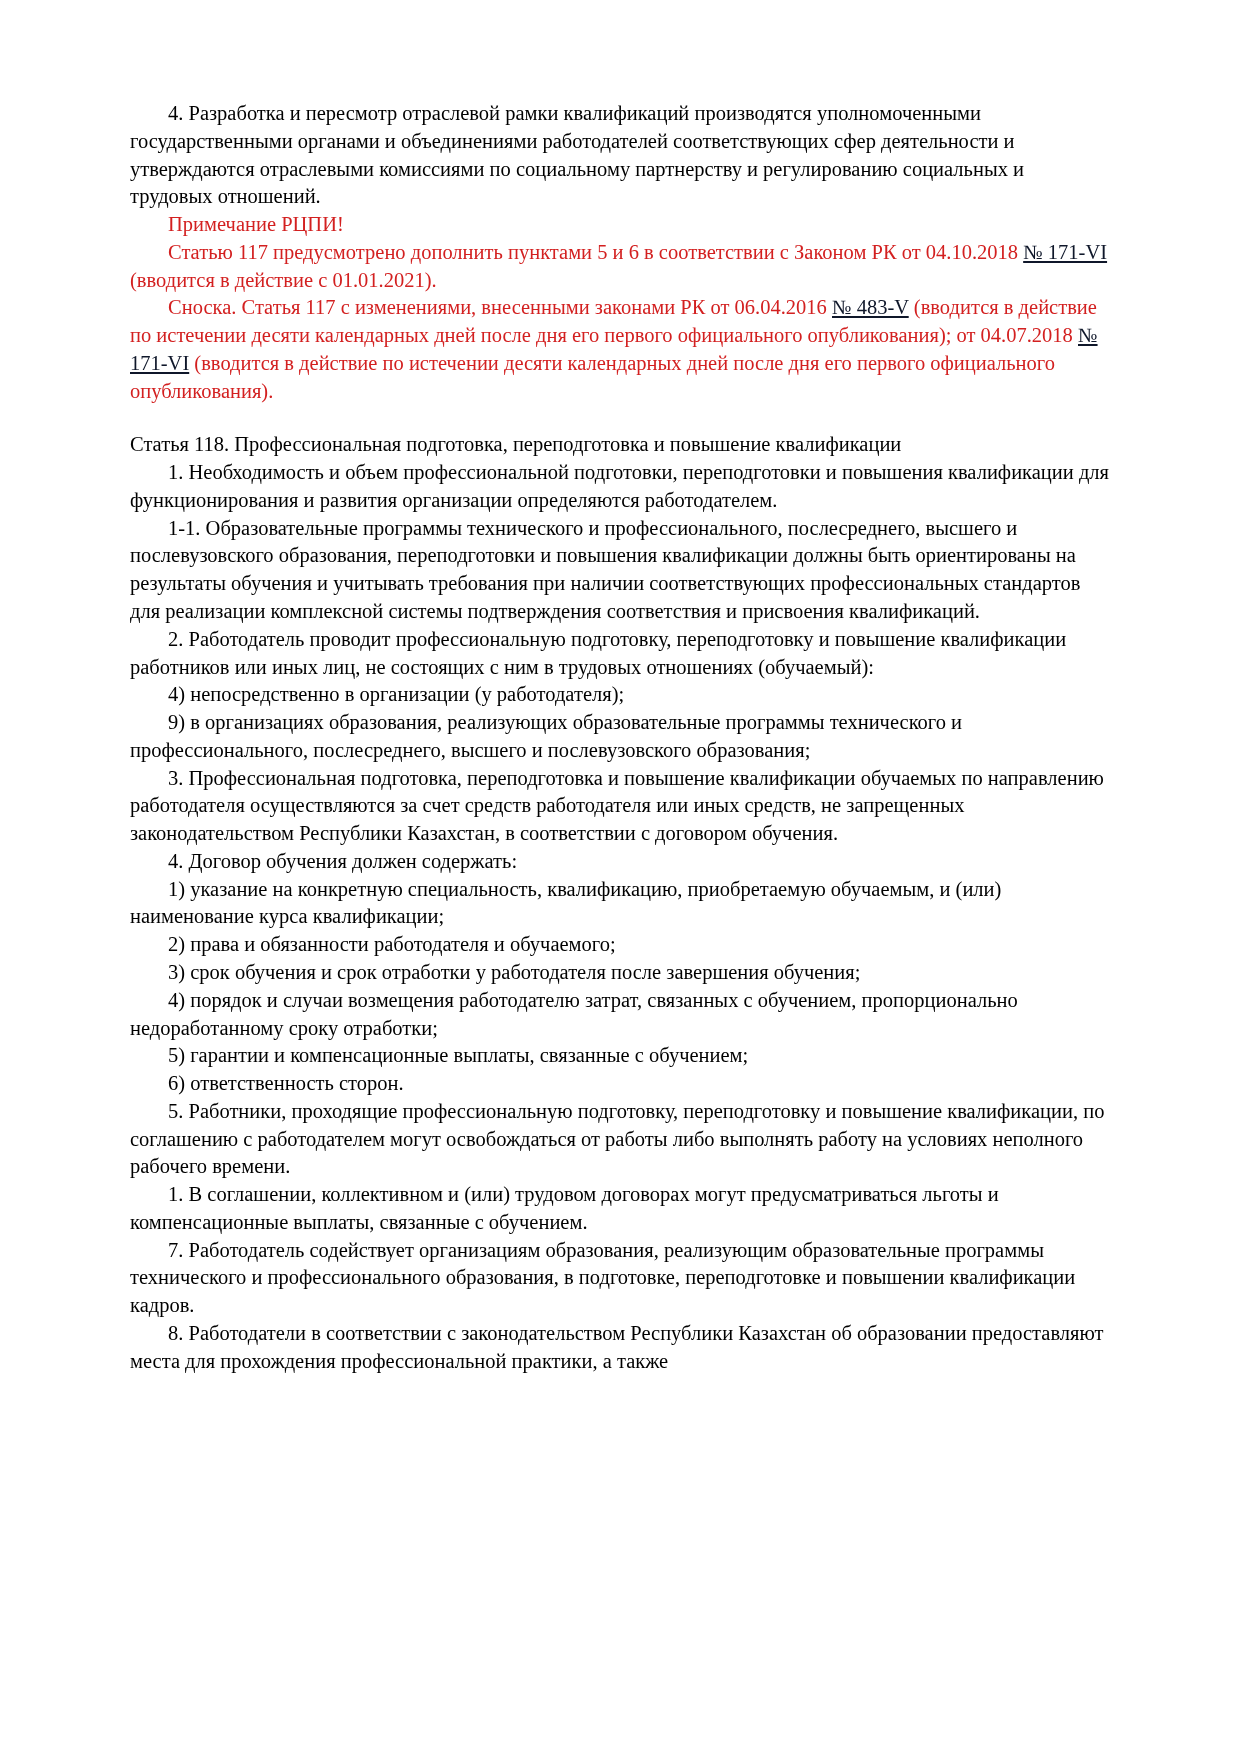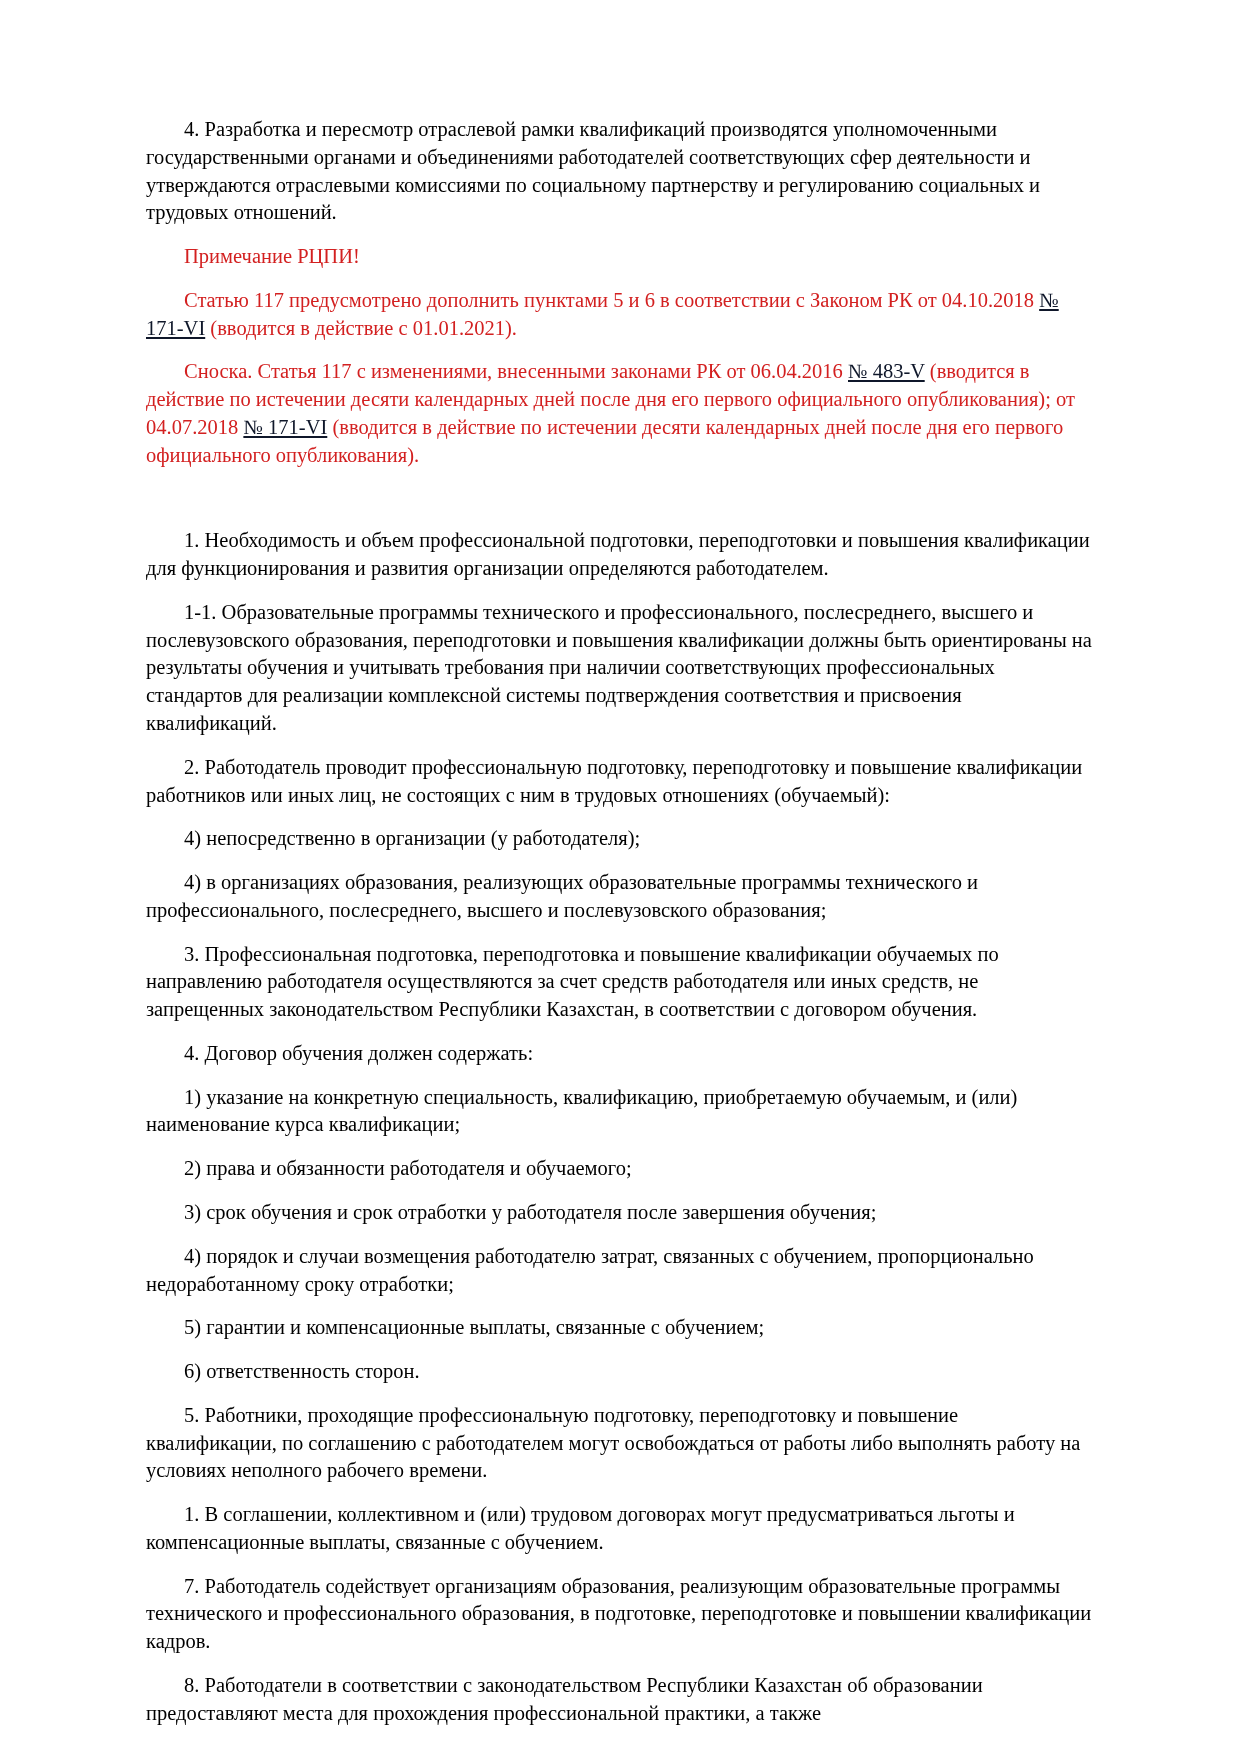--- a/index.html
+++ b/index.html
@@ -19,21 +19,21 @@
     box-sizing: border-box;
     padding: 100px 130px 60px 130px;
     background: #ffffff;
   }
   .doc-body {
     font-size: 20.5px;
     line-height: 1.355;
     text-align: left;
   }
   p {
-    margin: 16px;
+    margin: 0;
     padding: 0;
   }
   .para {
     text-indent: 38px;
   }
   .note {
     color: #d32020;
   }
   .note a,
   .note .lnk {
@@ -57,26 +57,27 @@
     <p class="para">4. Разработка и пересмотр отраслевой рамки квалификаций производятся уполномоченными государственными органами и объединениями работодателей соответствующих сфер деятельности и утверждаются отраслевыми комиссиями по социальному партнерству и регулированию социальных и трудовых отношений.</p>
 
     <p class="para note">Примечание РЦПИ!</p>
 
     <p class="para note"><span>Статью 117 предусмотрено дополнить пунктами 5 и 6 в соответствии с Законом РК от 04.10.2018 </span><span class="lnk">№ 171-VI</span><span> (вводится в действие с 01.01.2021).</span></p>
 
     <p class="para note"><span>Сноска. Статья 117 с изменениями, внесенными законами РК от 06.04.2016 </span><span class="lnk">№ 483-V</span><span> (вводится в действие по истечении десяти календарных дней после дня его первого официального опубликования); от 04.07.2018 </span><span class="lnk">№ 171-VI</span><span> (вводится в действие по истечении десяти календарных дней после дня его первого официального опубликования).</span></p>
 
     <div class="spacer-block"></div>
 
+    <p class="para section-title">Статья 118. Профессиональная подготовка, переподготовка и повышение квалификации</p>
 
     <p class="para">1. Необходимость и объем профессиональной подготовки, переподготовки и повышения квалификации для функционирования и развития организации определяются работодателем.</p>
     <p class="para">1-1. Образовательные программы технического и профессионального, послесреднего, высшего и послевузовского образования, переподготовки и повышения квалификации должны быть ориентированы на результаты обучения и учитывать требования при наличии соответствующих профессиональных стандартов для реализации комплексной системы подтверждения соответствия и присвоения квалификаций.</p>
     <p class="para">2. Работодатель проводит профессиональную подготовку, переподготовку и повышение квалификации работников или иных лиц, не состоящих с ним в трудовых отношениях (обучаемый):</p>
     <p class="para">4) непосредственно в организации (у работодателя);</p>
-    <p class="para">4) в организациях образования, реализующих образовательные программы технического и профессионального, послесреднего, высшего и послевузовского образования;</p>
+    <p class="para">9) в организациях образования, реализующих образовательные программы технического и профессионального, послесреднего, высшего и послевузовского образования;</p>
     <p class="para">3. Профессиональная подготовка, переподготовка и повышение квалификации обучаемых по направлению работодателя осуществляются за счет средств работодателя или иных средств, не запрещенных законодательством Республики Казахстан, в соответствии с договором обучения.</p>
     <p class="para">4. Договор обучения должен содержать:</p>
     <p class="para">1) указание на конкретную специальность, квалификацию, приобретаемую обучаемым, и (или) наименование курса квалификации;</p>
     <p class="para">2) права и обязанности работодателя и обучаемого;</p>
     <p class="para">3) срок обучения и срок отработки у работодателя после завершения обучения;</p>
     <p class="para">4) порядок и случаи возмещения работодателю затрат, связанных с обучением, пропорционально недоработанному сроку отработки;</p>
     <p class="para">5) гарантии и компенсационные выплаты, связанные с обучением;</p>
     <p class="para">6) ответственность сторон.</p>
     <p class="para">5. Работники, проходящие профессиональную подготовку, переподготовку и повышение квалификации, по соглашению с работодателем могут освобождаться от работы либо выполнять работу на условиях неполного рабочего времени.</p>
     <p class="para">1. В соглашении, коллективном и (или) трудовом договорах могут предусматриваться льготы и компенсационные выплаты, связанные с обучением.</p>

